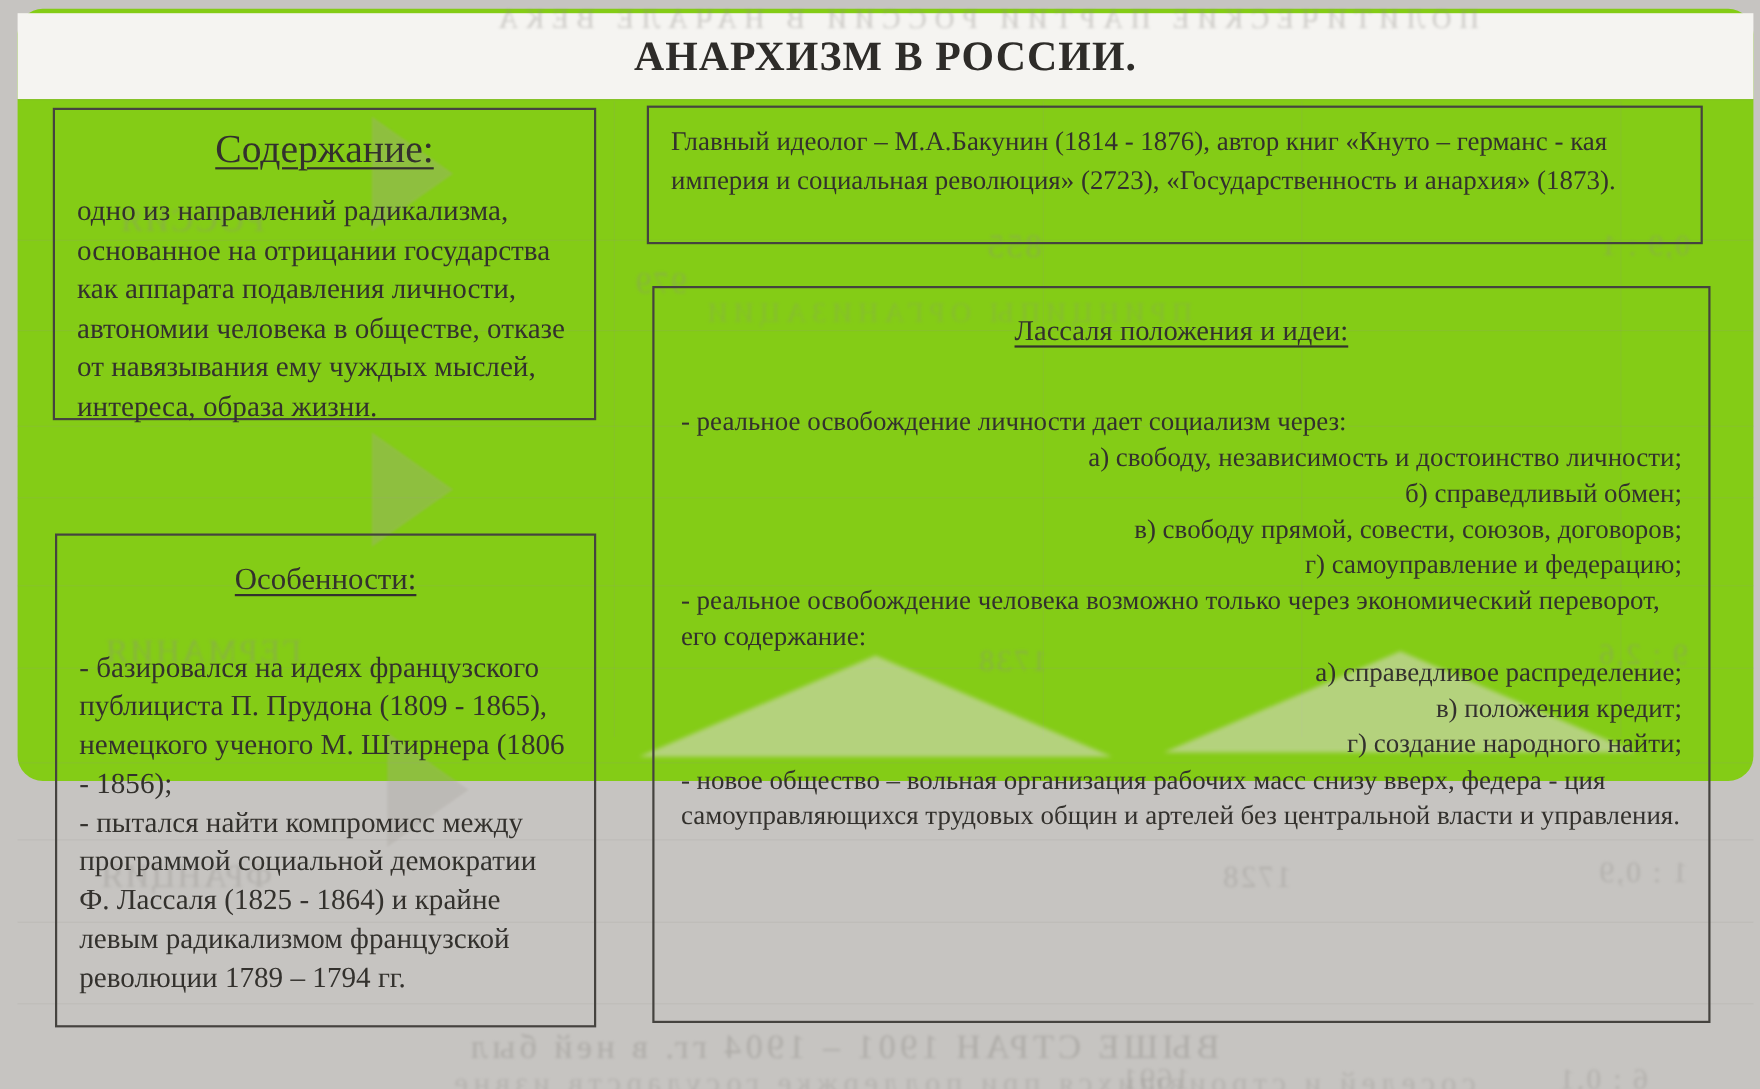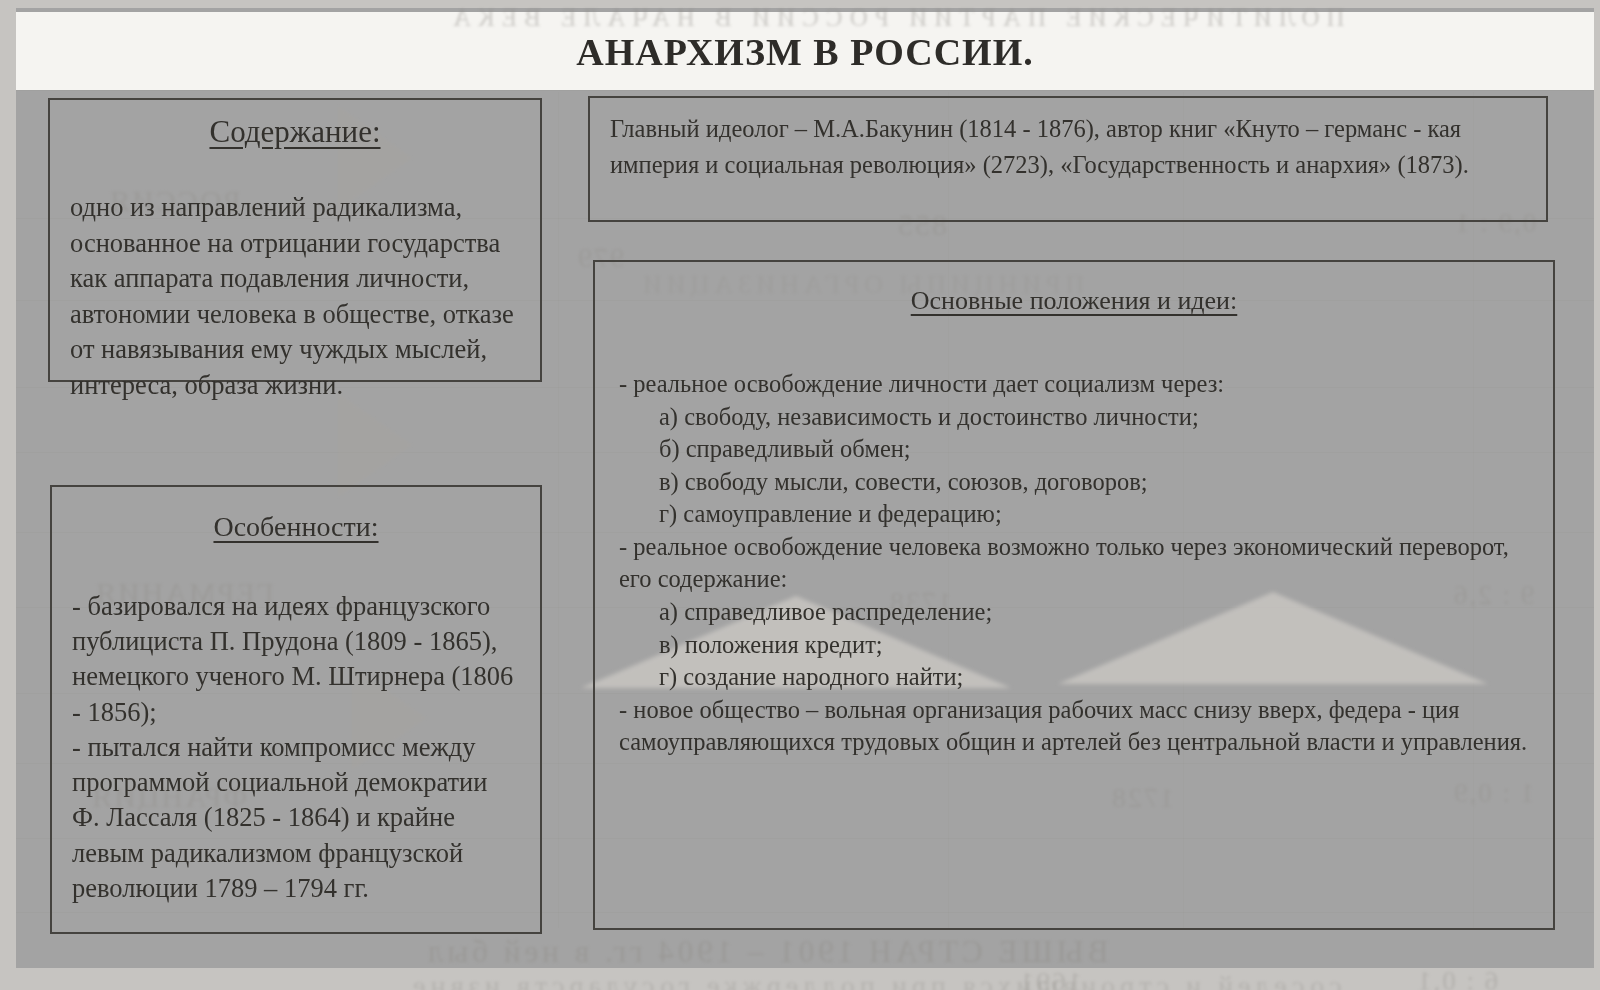--- a/index.html
+++ b/index.html
@@ -2,22 +2,23 @@
 <html lang="ru"><head>
 <meta charset="utf-8">
 <style>
   html,body{margin:0;padding:0;}
   body{
     width:1600px;height:990px;overflow:hidden;position:relative;
     background:#c6c4c1;
     font-family:"Liberation Serif","DejaVu Serif",serif;
   }
   .paper{
-    position:absolute;left:16px;top:8px;width:1578px;height:960px;
-    background:#a3a3a3;
+    position:absolute;left:16px;top:8px;width:1578px;height:702px;
+    background:#84cc16;
+    border-radius:23px;
   }
   .band{position:absolute;left:0;width:100%;background:#f5f4f1;}
   .band-top{top:4px;height:78px;}
   
   .hline{position:absolute;left:0;width:100%;height:1px;background:#97938d;opacity:.16;}
   .vline{position:absolute;top:84px;bottom:40px;width:1px;background:#97938d;opacity:.14;}
   
   .art{
     position:absolute;color:#8f8c87;opacity:.34;
     transform:scaleX(-1);filter:blur(1.6px);
@@ -43,28 +44,28 @@
   
   .box{
     position:absolute;border:2px solid #45433f;color:#33312d;
     box-sizing:border-box;
   }
   .box-header{text-align:center;}
   .box-header span{
     text-decoration:underline;text-underline-offset:5px;text-decoration-thickness:2px;
   }
   .box-content{left:32px;top:90px;width:494px;height:284px;padding:14px 20px;}
-  .box-content .box-header{font-size:31px;margin-bottom:40px;}
+  .box-content .box-header{font-size:36px;margin-bottom:18px;}
   .box-content .box-body{font-size:26.5px;line-height:1.34;margin:0;}
   .box-ideologist{left:572px;top:88px;width:960px;height:126px;padding:13px 20px;}
   .box-ideologist .box-body{font-size:24.5px;line-height:1.47;margin:0;}
   .box-ideas{left:577px;top:252px;width:962px;height:670px;padding:16px 24px;}
   .box-ideas .box-header{font-size:26px;margin-top:8px;margin-bottom:52px;}
   .box-ideas p{font-size:24.5px;line-height:1.33;margin:0;}
-  .box-ideas p.indent-1{padding-left:40px;}
+  .box-ideas p.indent-1{padding-left:40px;text-align:right;}
   .box-features{left:34px;top:477px;width:492px;height:449px;padding:14px 20px;}
   .box-features .box-header{font-size:28px;margin-top:10px;margin-bottom:46px;}
   .box-features p{font-size:26.5px;line-height:1.33;margin:0;}
 </style>
 </head>
 <body>
 
 <div class="paper">
 
   <div class="band band-top"></div>
@@ -116,28 +117,28 @@
     </div>
     <p class="box-body">одно из направлений радикализма, основанное на отрицании государства как аппарата подавления личности, автономии человека в обществе, отказе от навязывания ему чуждых мыслей, интереса, образа жизни.</p>
   </section>
 
   <section class="box box-ideologist">
     <p class="box-body">Главный идеолог – М.А.Бакунин (1814 - 1876), автор книг «Кнуто – германс - кая империя и социальная революция» (2723), «Государственность и анархия» (1873).</p>
   </section>
 
   <section class="box box-ideas">
     <div class="box-header">
-      <span>Основные положения и идеи:</span>
+      <span>Лассаля положения и идеи:</span>
     </div>
     <div class="ideas-list">
 
         <p class="idea-line">- реальное освобождение личности дает социализм через:</p>
         <p class="idea-line indent-1">а) свободу, независимость и достоинство личности;</p>
         <p class="idea-line indent-1">б) справедливый обмен;</p>
-        <p class="idea-line indent-1">в) свободу мысли, совести, союзов, договоров;</p>
+        <p class="idea-line indent-1">в) свободу прямой, совести, союзов, договоров;</p>
         <p class="idea-line indent-1">г) самоуправление и федерацию;</p>
         <p class="idea-line">- реальное освобождение человека возможно только через экономический переворот, его содержание:</p>
         <p class="idea-line indent-1">а) справедливое распределение;</p>
         <p class="idea-line indent-1">в) положения кредит;</p>
         <p class="idea-line indent-1">г) создание народного найти;</p>
         <p class="idea-line">- новое общество – вольная организация рабочих масс снизу вверх, федера - ция самоуправляющихся трудовых общин и артелей без центральной власти и управления.</p>
       </div>
   </section>
 
   <section class="box box-features">

